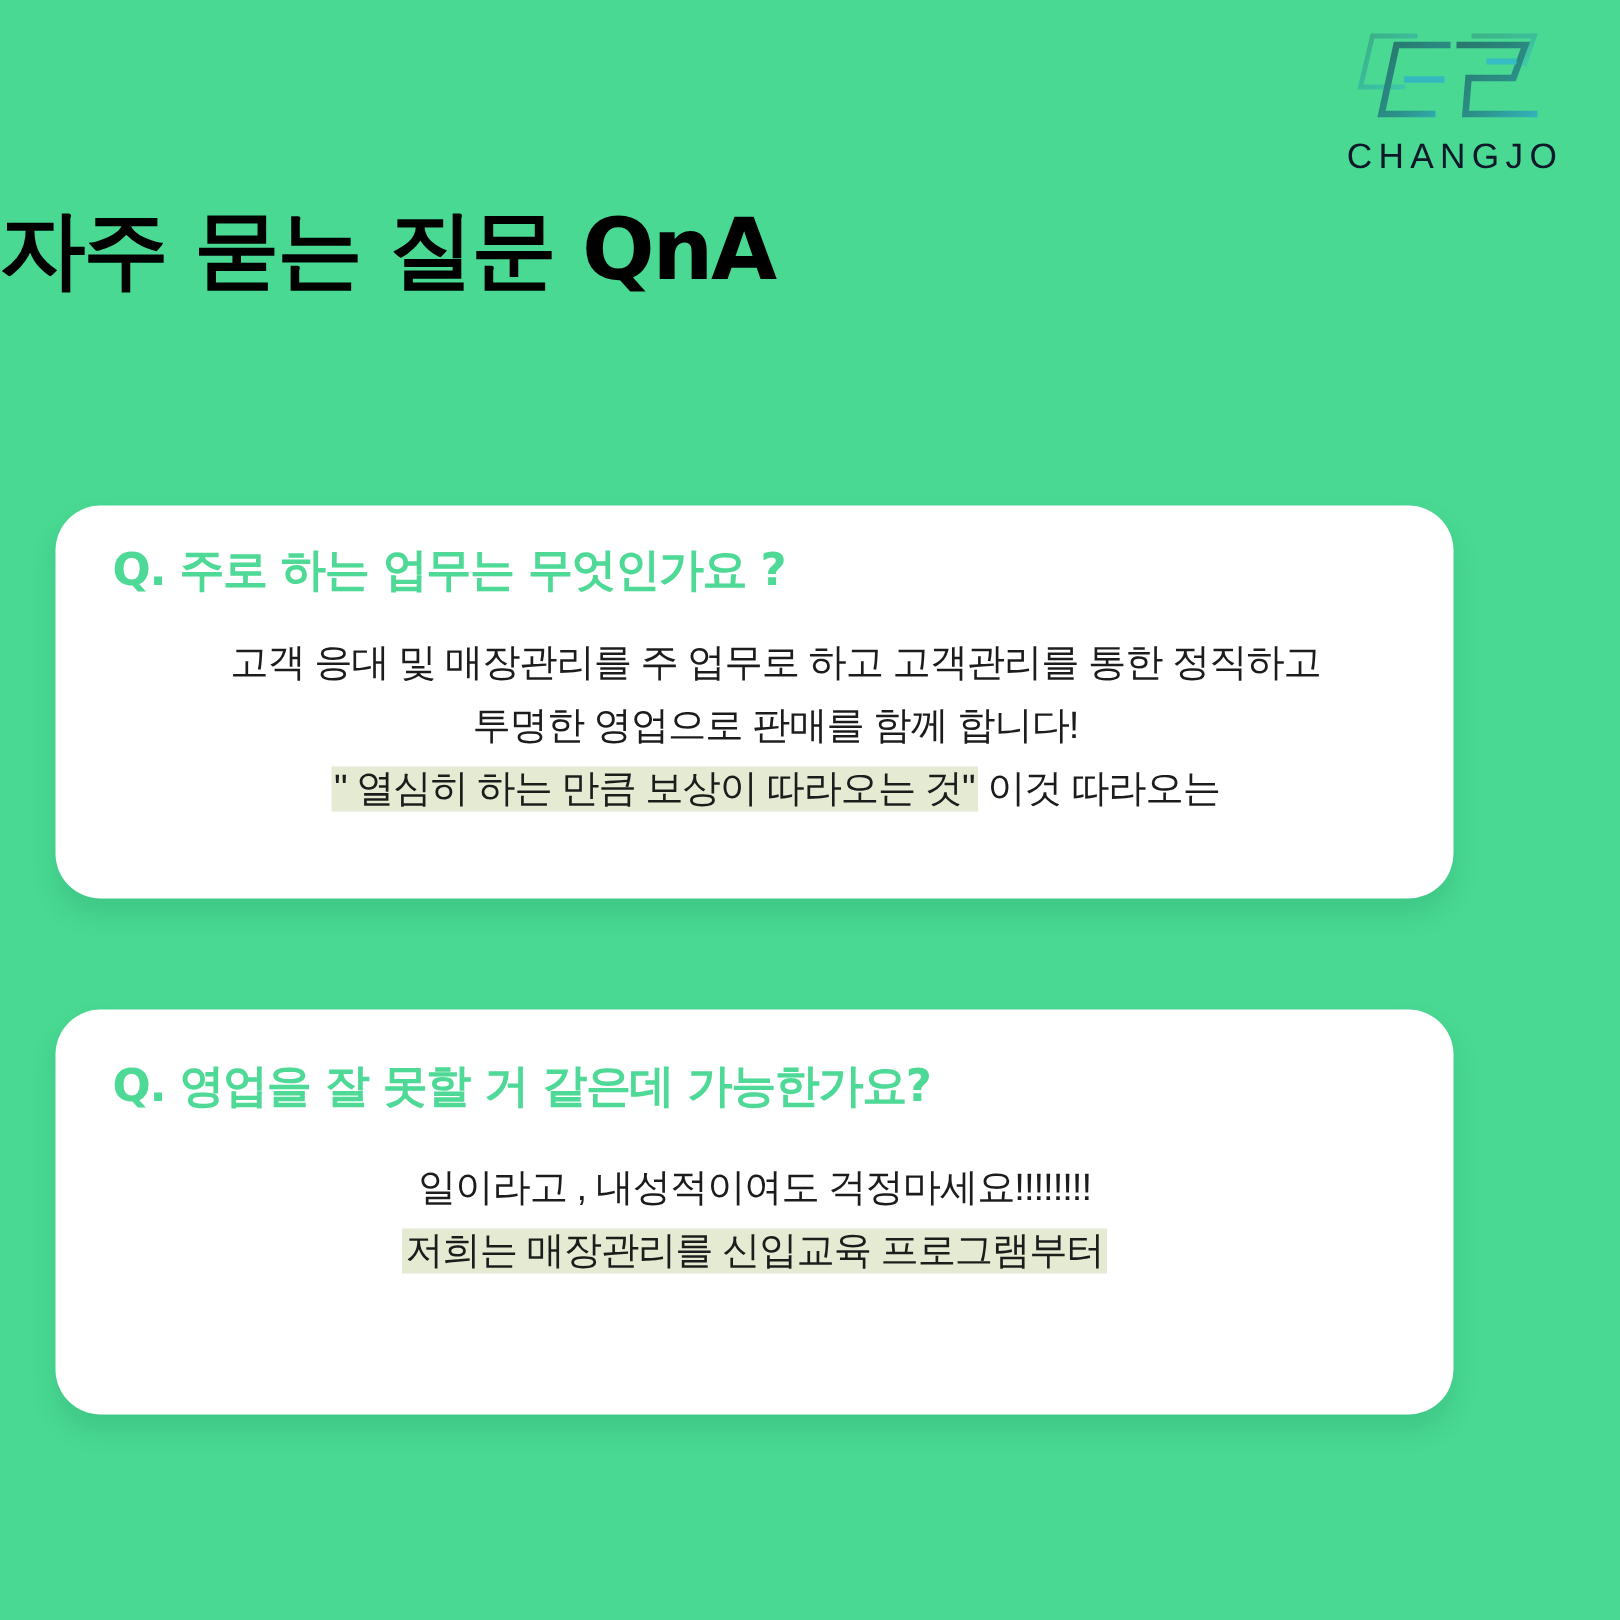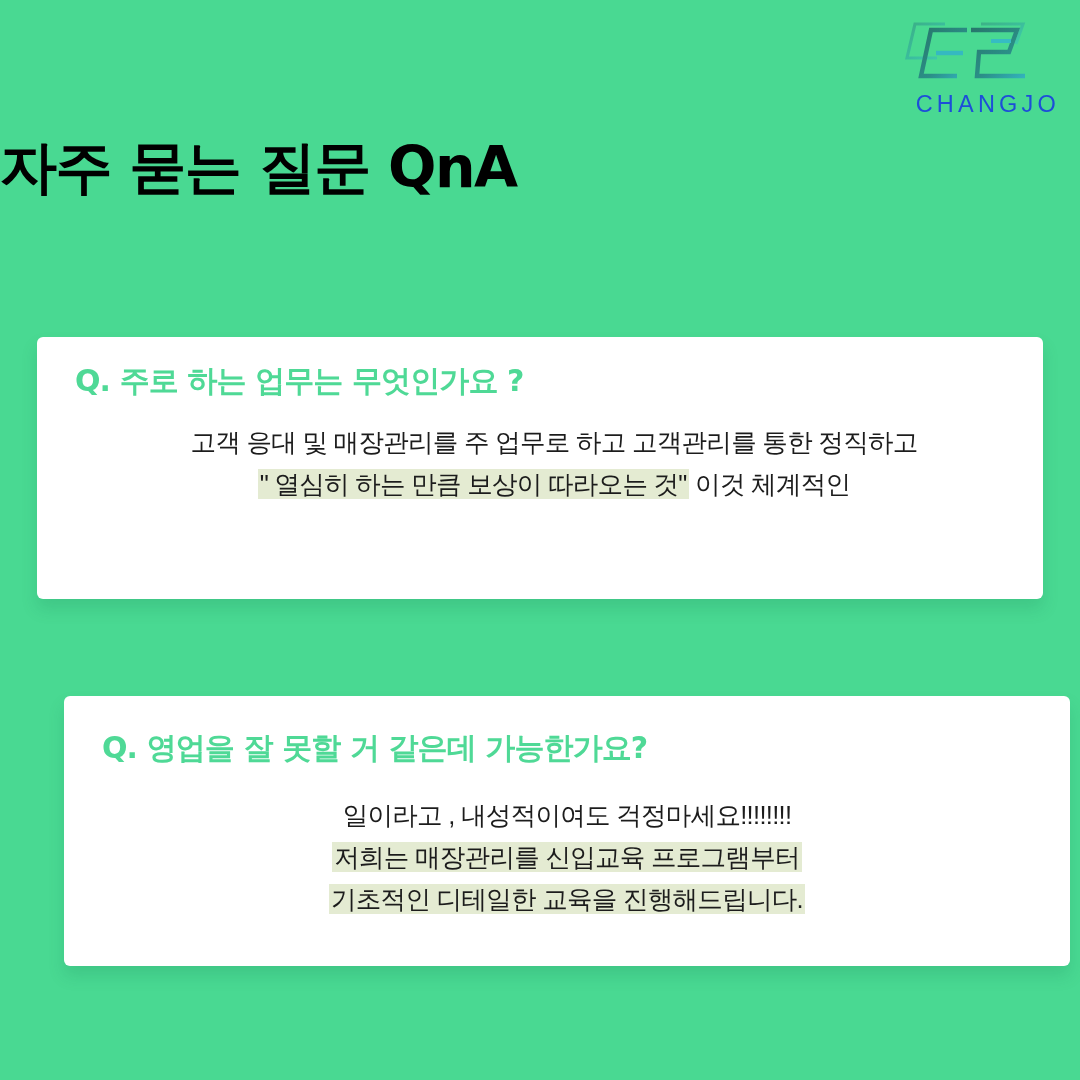--- a/index.html
+++ b/index.html
@@ -43,27 +43,27 @@
     color:#000000;
     letter-spacing:-1.5px;
     line-height:1.15;
     font-family:"DejaVu Sans","Liberation Sans",sans-serif;
   }
 
   
   .card {
     position:absolute;
     left:37px;
-    width:1006px;
+    width:932px;
     background:#ffffff;
-    border-radius:6px;
+    border-radius:30px;
     box-shadow:0 10px 16px rgba(16,110,76,0.17);
   }
   #card-1 { top:337px; height:262px; }
-  #card-2 { top:696px; height:270px;margin-left:27px; }
+  #card-2 { top:673px; height:270px; }
 
   .question {
     margin:0 0 0 38px;
     padding-top:26px;
     font-size:30px;
     font-weight:bold;
     color:#4fd996;
     letter-spacing:-0.9px;
     line-height:1.2;
     font-family:"DejaVu Sans","Liberation Sans",sans-serif;
@@ -122,43 +122,43 @@
 
     <g opacity="0.5" stroke="url(#g1)" stroke-width="3.2" fill="none">
       <path d="M76 6 L118 6 L111 26"></path>
       <path d="M126 40 L100 40"></path>
     </g>
 
     <g stroke="#36bcc3" stroke-width="4" fill="none">
       <path d="M86 23 L106 23"></path>
     </g>
   </svg>
-  <span id="logo-word" style="color: #1d4ed8; text-align: right;">CHANGJO</span>
+  <span id="logo-word" style="color: #0f172a;">CHANGJO</span>
 </div>
 
 <h1 id="page-title">자주 묻는 질문 QnA</h1>
 
 <section class="card" id="card-1">
   <div class="question" style="color: rgb(79, 217, 150);">Q. 주로 하는 업무는 무엇인가요 ?</div>
   <div class="answer">
     <span class="line">
       <span>고객 응대 및 매장관리를 주 업무로 하고 고객관리를 통한 정직하고</span>
     </span>
     <span class="line">
-      <span class="hl" style="background: rgb(228, 235, 210);">" 열심히 하는 만큼 보상이 따라오는 것"</span><span> 이것 체계적인</span>
+      <span>투명한 영업으로 판매를 함께 합니다!</span>
+    </span>
+    <span class="line">
+      <span class="hl" style="background: rgb(228, 235, 210);">" 열심히 하는 만큼 보상이 따라오는 것"</span><span> 이것 따라오는</span>
     </span>
   </div>
 </section>
 
 <section class="card" id="card-2">
   <div class="question" style="color: rgb(79, 217, 150);">Q. 영업을 잘 못할 거 같은데 가능한가요?</div>
   <div class="answer">
     <span class="line">
       <span>일이라고 , 내성적이여도 걱정마세요!!!!!!!!</span>
     </span>
     <span class="line">
       <span class="hl" style="background: rgb(228, 235, 210);">저희는 매장관리를 신입교육 프로그램부터</span>
     </span>
-    <span class="line">
-      <span class="hl" style="background: rgb(228, 235, 210);">기초적인 디테일한 교육을 진행해드립니다.</span>
-    </span>
   </div>
 </section>
 
 </body></html>

